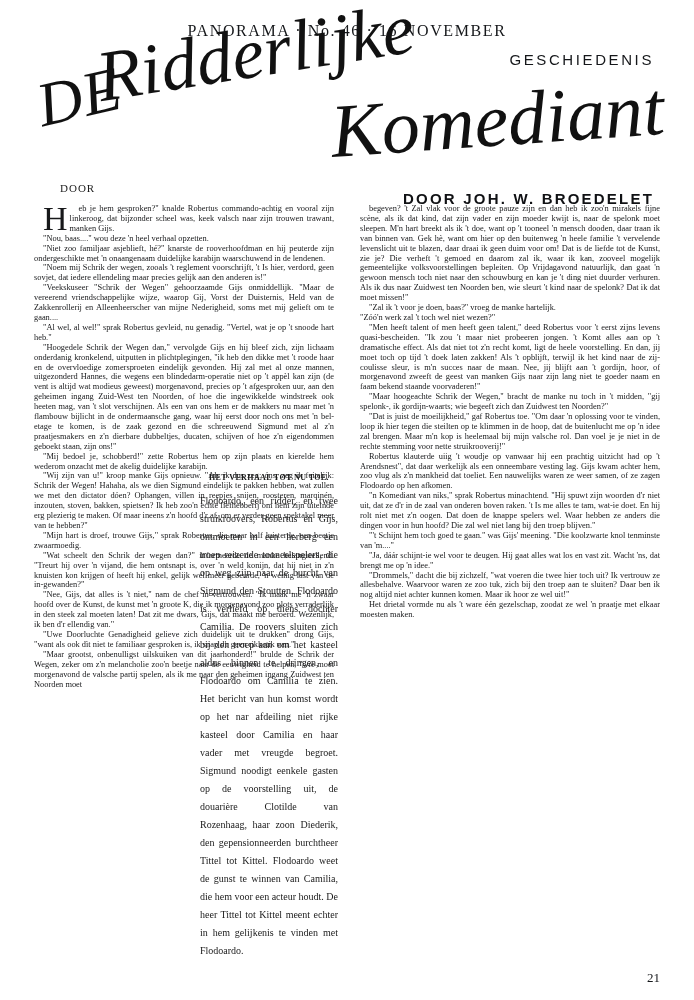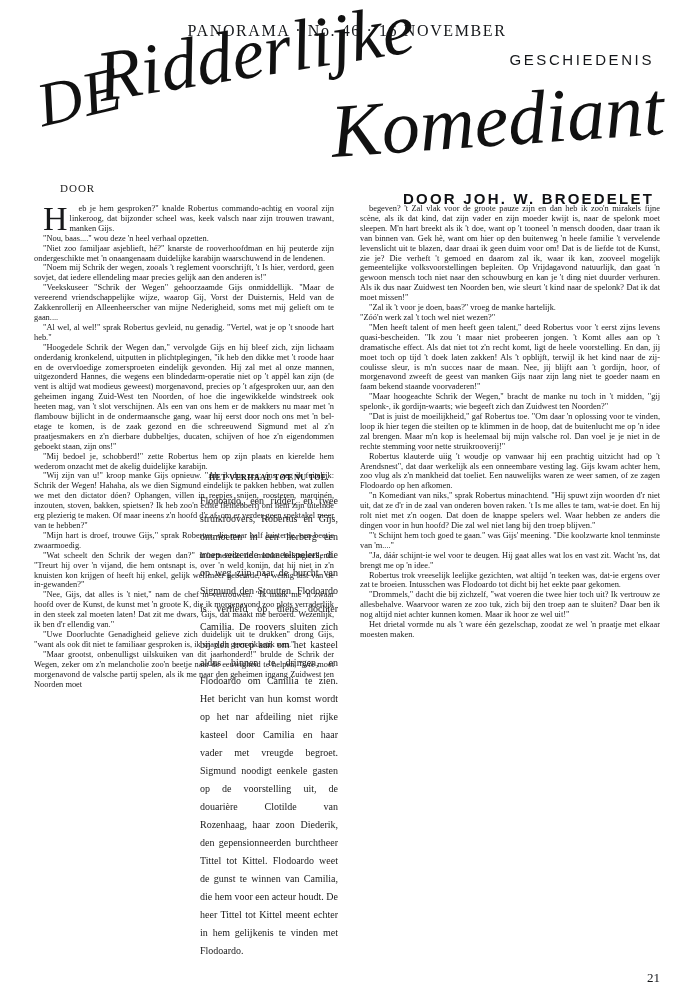--- a/index.html
+++ b/index.html
@@ -220,21 +220,20 @@
       <p>begeven? 't Zal vlak voor de groote pauze zijn en dan heb ik zoo'n mirakels fijne scène, als ik dat kind, dat zijn vader en zijn moeder kwijt is, naar de spelonk moet sleepen. M'n hart breekt als ik 't doe, want op 't tooneel 'n mensch dooden, daar traan ik van binnen van. Gek hè, want om hier op den buitenweg 'n heele familie 't vervelende levenslicht uit te blazen, daar draai ik geen duim voor om! Dat is de liefde tot de Kunst, zie je? Die verheft 't gemoed en daarom zal ik, waar ik kan, zooveel mogelijk gemeentelijke volksvoorstellingen bepleiten. Op Vrijdagavond natuurlijk, dan gaat 'n gewoon mensch toch niet naar den schouwburg en kan je 't ding niet duurder verhuren. Als ik dus naar Zuidwest ten Noorden ben, wie sleurt 't kind naar de spelonk? Dat ik dat moet missen!"</p>
       <p>"Zal ik 't voor je doen, baas?" vroeg de manke hartelijk.</p>
       <p class="noindent">"Zóó'n werk zal 't toch wel niet wezen?"</p>
       <p>"Men heeft talent of men heeft geen talent," deed Robertus voor 't eerst zijns levens quasi-bescheiden. "Ik zou 't maar niet probeeren jongen. 't Komt alles aan op 't dramatische effect. Als dat niet tot z'n recht komt, ligt de heele voorstelling. En dan, jij moet toch op tijd 't doek laten zakken! Als 't opblijft, terwijl ik het kind naar de zij-coulisse sleur, is m'n succes naar de maan. Nee, jij blijft aan 't gordijn, hoor, of morgenavond zweeft de geest van manken Gijs naar zijn lang niet te goeder naam en faam bekend staande voorvaderen!"</p>
       <p>"Maar hoogeachte Schrik der Wegen," bracht de manke nu toch in 't midden, "gij spelonk-, ik gordijn-waarts; wie begeeft zich dan Zuidwest ten Noorden?"</p>
       <p>"Dat is juist de moeilijkheid," gaf Robertus toe. "Om daar 'n oplossing voor te vinden, loop ik hier tegen die steilten op te klimmen in de hoop, dat de buitenlucht me op 'n idee zal brengen. Maar m'n kop is heelemaal bij mijn valsche rol. Dan voel je je niet in de rechte stemming voor nette struikrooverij!"</p>
       <p>Robertus klauterde uiig 't woudje op vanwaar hij een prachtig uitzicht had op 't Arendsnest", dat daar werkelijk als een onneembare vesting lag. Gijs kwam achter hem, zoo vlug als z'n mankheid dat toeliet. Een nauwelijks waren ze weer samen, of ze zagen Flodoardo op hen afkomen.</p>
       <p>"n Komediant van niks," sprak Robertus minachtend. "Hij spuwt zijn woorden d'r niet uit, dat ze d'r in de zaal van onderen boven raken. 't Is me alles te tam, wat-ie doet. En hij rolt niet met z'n oogen. Dat doen de knappe spelers wel. Waar hebben ze anders die dingen voor in hun hoofd? Die zal wel niet lang bij den troep blijven."</p>
       <p>"'t Schijnt hem toch goed te gaan." was Gijs' meening. "Die koolzwarte knol tenminste van 'm...."</p>
       <p>"Ja, dáár schijnt-ie wel voor te deugen. Hij gaat alles wat los en vast zit. Wacht 'ns, dat brengt me op 'n idee."</p>
-      <p>Robertus trok vreeselijk leelijke gezichten, wat altijd 'n teeken was, dat-ie ergens over zat te broeien. Intusschen was Flodoardo tot dicht bij het eekte paar gekomen.</p>
       <p>"Drommels," dacht die bij zichzelf, "wat voeren die twee hier toch uit? Ik vertrouw ze allesbehalve. Waarvoor waren ze zoo tuk, zich bij den troep aan te sluiten? Daar ben ik nog altijd niet achter kunnen komen. Maar ik hoor ze wel uit!"</p>
       <p>Het drietal vormde nu als 't ware één gezelschap, zoodat ze wel 'n praatje met elkaar moesten maken.</p>
     </div>
   </div>
 
   <div class="inset" style="position:absolute; left:200px; bottom:30px; width:138px;">
     <h4>HET VERHAAL TOT NU TOE.</h4>
     <p>Flodoardo, een ridder, en twee struikroovers, Robertus en Gijs, ontmoeten in een herberg een troep reizende tooneelspelers, die op weg zijn naar de burcht van Sigmund den Stoutten. Flodoardo is verliefd op diens dochter Camilia. De roovers sluiten zich bij den troep aan om het kasteel aldus binnen te dringen, en Flodoardo om Camilia te zien. Het bericht van hun komst wordt op het nar afdeiling niet rijke kasteel door Camilia en haar vader met vreugde begroet. Sigmund noodigt eenkele gasten op de voorstelling uit, de douarière Clotilde van Rozenhaag, haar zoon Diederik, den gepensionneerden burchtheer Tittel tot Kittel. Flodoardo weet de gunst te winnen van Camilia, die hem voor een acteur houdt. De heer Tittel tot Kittel meent echter in hem gelijkenis te vinden met Flodoardo.</p>
   </div>
 

